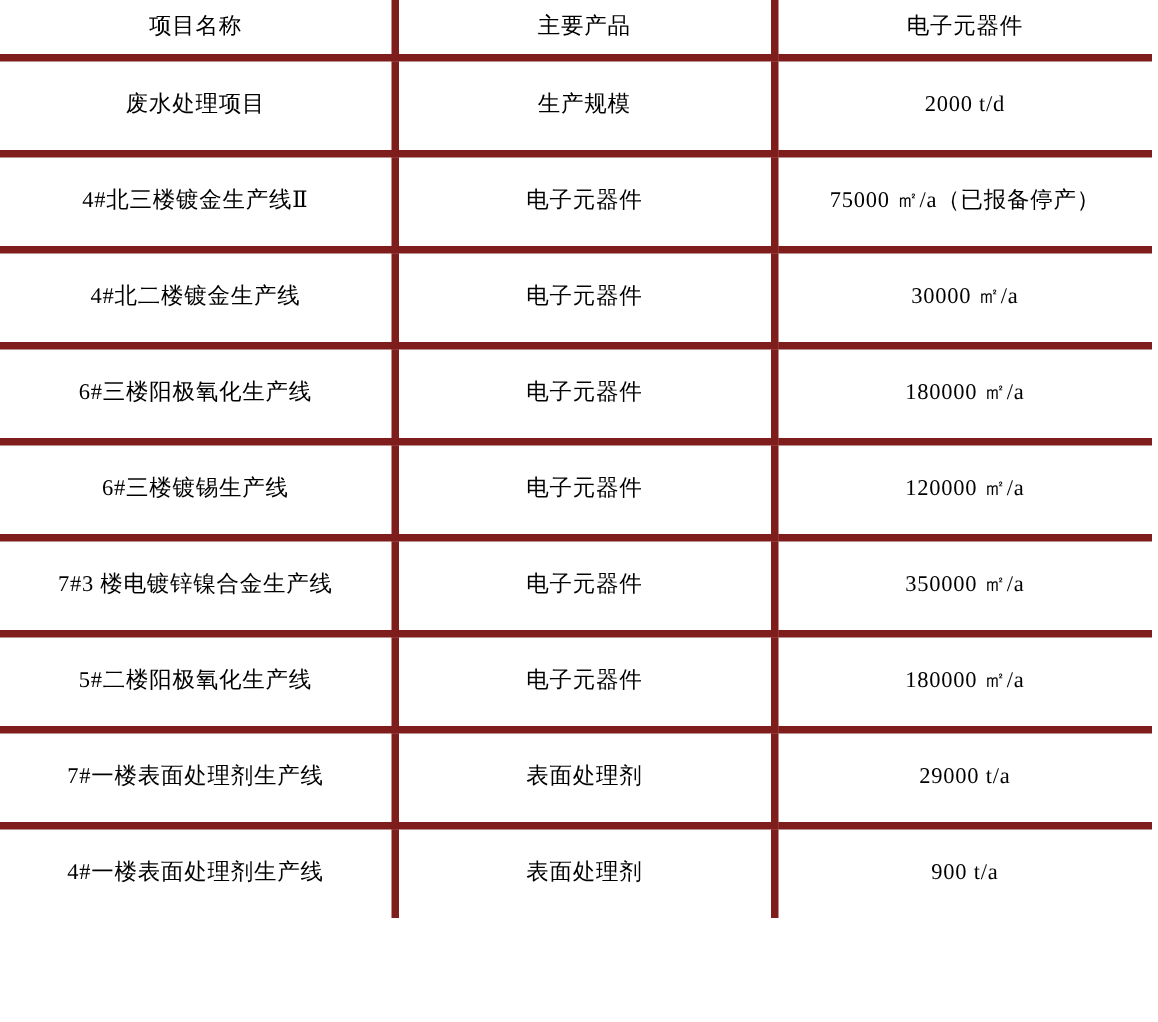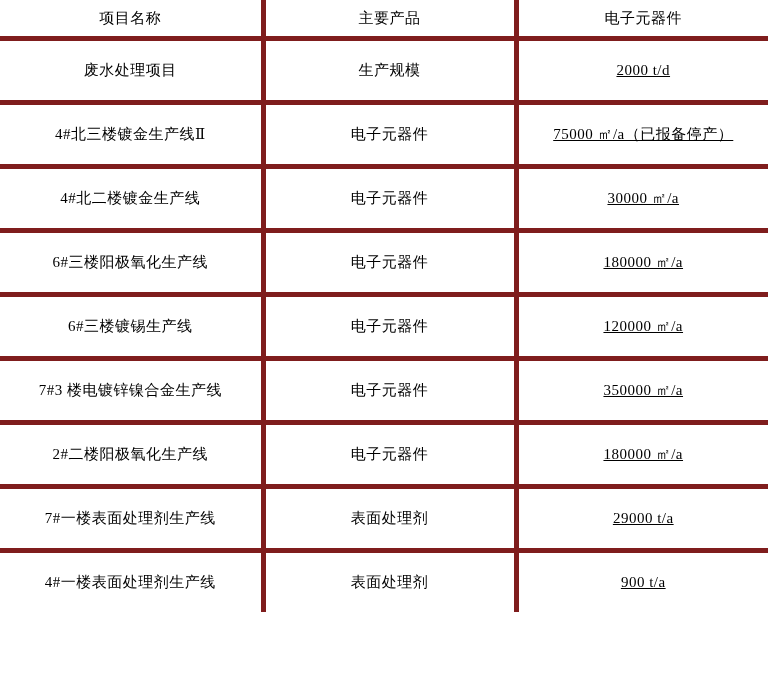--- a/index.html
+++ b/index.html
@@ -50,21 +50,20 @@
     border-left: none;
   }
   table.data-table thead th:last-child {
     border-right: none;
   }
   table.data-table tbody tr td:first-child {
     border-left: none;
   }
   table.data-table tbody tr td:last-child {
     border-right: none;
-    text-decoration: underline;
   }
   table.data-table tbody tr:last-child td {
     border-bottom: none;
   }
 </style>
 </head>
 <body>
 
 <div class="page">
   <table class="data-table">
@@ -105,21 +104,21 @@
         <td>6#三楼镀锡生产线</td>
         <td>电子元器件</td>
         <td>120000 ㎡/a</td>
       </tr>
       <tr>
         <td>7#3 楼电镀锌镍合金生产线</td>
         <td>电子元器件</td>
         <td>350000 ㎡/a</td>
       </tr>
       <tr>
-        <td>2#二楼阳极氧化生产线</td>
+        <td>5#二楼阳极氧化生产线</td>
         <td>电子元器件</td>
         <td>180000 ㎡/a</td>
       </tr>
       <tr>
         <td>7#一楼表面处理剂生产线</td>
         <td>表面处理剂</td>
         <td>29000 t/a</td>
       </tr>
       <tr>
         <td>4#一楼表面处理剂生产线</td>

